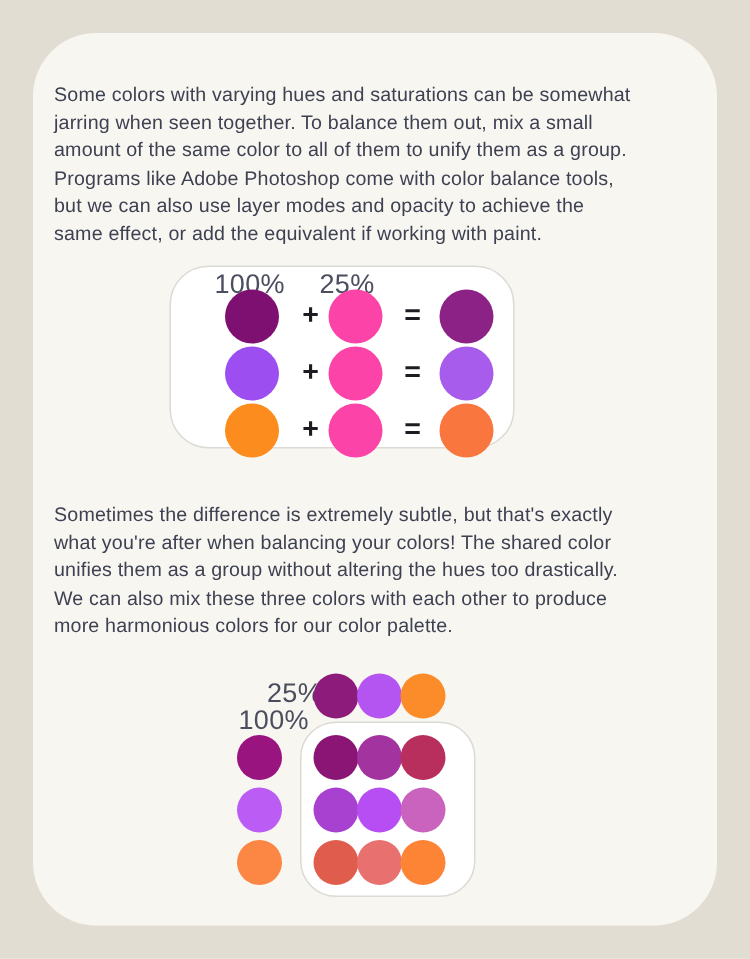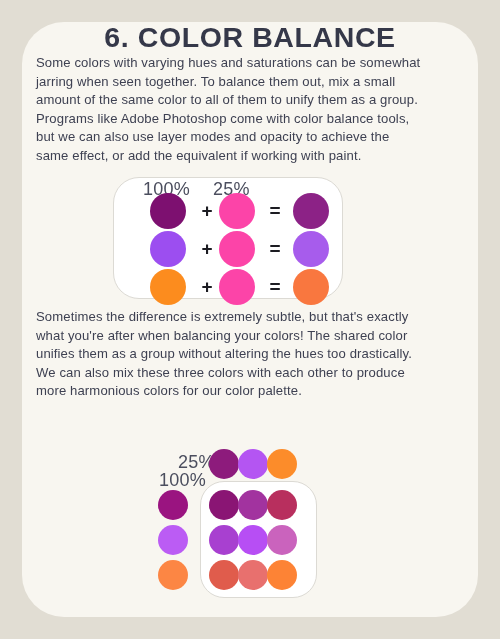--- a/index.html
+++ b/index.html
@@ -45,21 +45,21 @@
     position: absolute;
     left: 36px;
     width: 386px;
     font-size: 13.1px;
     line-height: 18.6px;
     color: #3e4152;
     letter-spacing: 0.12px;
     font-family: "Liberation Sans", sans-serif;
   }
   #para1 { top: 54px; }
-  #para2 { top: 308px; }
+  #para2 { top: 334px; }
 
   
   .panel1 {
     position: absolute;
     left: 113px;
     top: 177px;
     width: 230px;
     height: 122px;
     background: #ffffff;
     border: 1px solid #dcdad4;
@@ -114,21 +114,20 @@
   }
   .m-dot { position: absolute; width: 30px; height: 30px; border-radius: 50%; }
 </style>
 </head>
 <body>
 
 <div id="page">
 
   <div class="card"></div>
 
-  <div class="title">6. COLOR BALANCE</div>
 
   <div class="para" id="para1">Some colors with varying hues and saturations can be somewhat jarring when seen together. To balance them out, mix a small amount of the same color to all of them to unify them as a group. Programs like Adobe Photoshop come with color balance tools, but we can also use layer modes and opacity to achieve the same effect, or add the equivalent if working with paint.</div>
 
   <div class="panel1"></div>
 
   <div class="pct-label" id="p1-lab-100">100%</div>
   <div class="pct-label" id="p1-lab-25">25%</div>
 
   <div class="row1" id="row-a">
     <div class="dot d-src" style="background: rgb(125, 16, 112);"></div>

